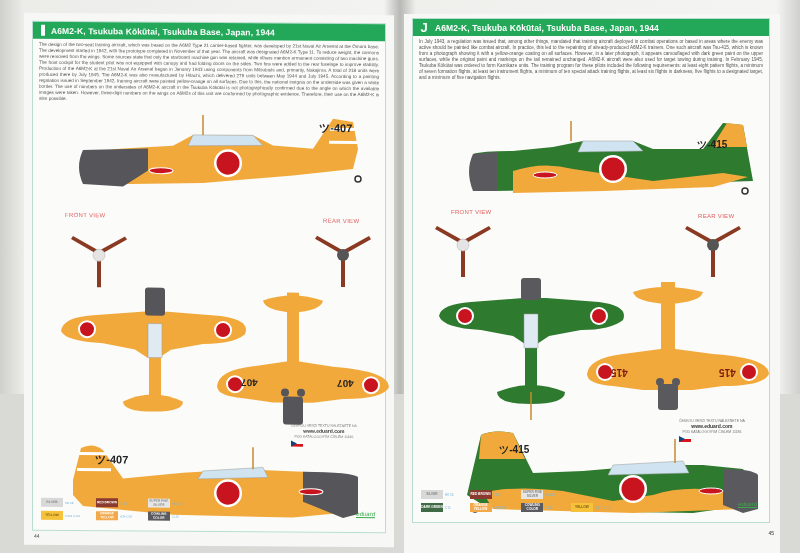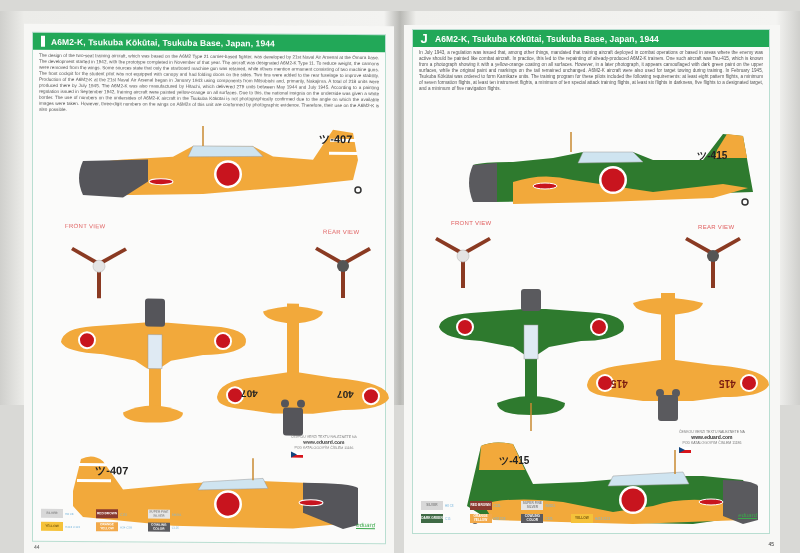--- a/index.html
+++ b/index.html
@@ -1,17 +1,17 @@
 <!DOCTYPE html>
 <html><head>
 <meta charset="utf-8">
 <style>
   * { box-sizing: border-box; margin: 0; padding: 0; }
   html, body { width: 800px; height: 553px; overflow: hidden; background: #d9d9d6; font-family: "Liberation Sans", sans-serif; }
-  .spread { position: absolute; left: 0; top: 11px; width: 800px; height: 394px; background: linear-gradient(90deg, #cfcfcc 0%, #ecece9 3%, #f3f3f1 48%, #b8b8b4 50%, #efefec 52%, #f4f4f2 97%, #cfcfcc 100%); }
+  .spread { position: absolute; left: 0; top: 0; width: 800px; height: 394px; background: linear-gradient(90deg, #cfcfcc 0%, #ecece9 3%, #f3f3f1 48%, #b8b8b4 50%, #efefec 52%, #f4f4f2 97%, #cfcfcc 100%); }
   .page { position: absolute; top: 14px; background: #f7f7f5; }
   .page.left { left: 24px; width: 370px; height: 532px; transform: skewY(0.4deg); }
   .page.right { left: 404px; width: 376px; height: 540px; }
   .frame { position: absolute; border: 1px solid #b9ded1; background: #fbfbfa; }
   .page.left .frame { left: 8px; top: 8px; width: 354px; height: 510px; }
   .page.right .frame { left: 8px; top: 4px; width: 358px; height: 505px; }
   .header { position: absolute; left: 0; top: 0; right: 0; height: 17px; background: #22a858; display: flex; align-items: center; }
   .hdr-letter { width: 14px; height: 17px; color: #fff; font-weight: bold; font-size: 13px; display: flex; align-items: center; justify-content: center; margin-left: 4px; }
   .hdr-letter.bar { width: 4px; height: 11px; background: #fff; margin: 0 6px 0 8px; }
   .hdr-title { color: #fff; font-weight: bold; font-size: 8.5px; letter-spacing: 0.1px; }

